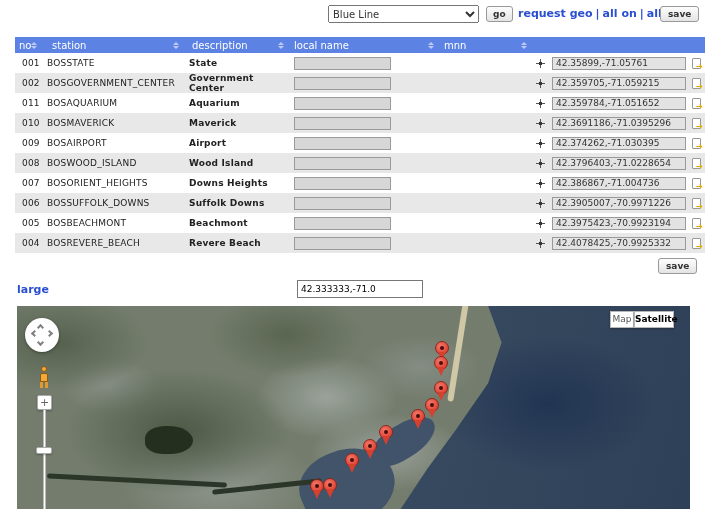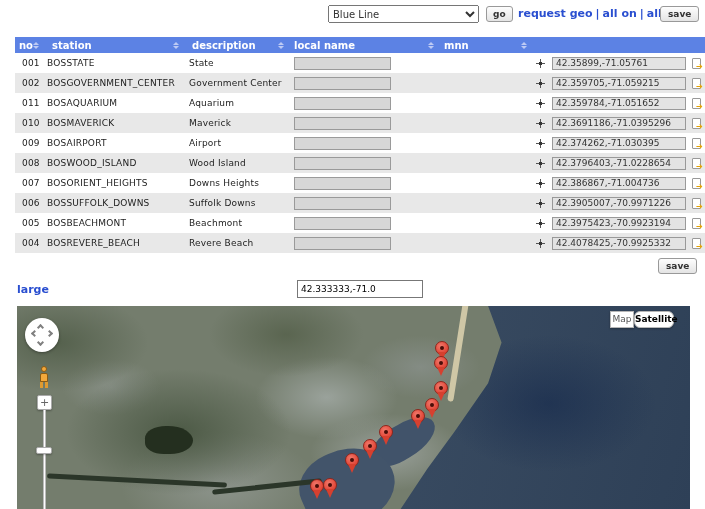--- a/index.html
+++ b/index.html
@@ -9,41 +9,41 @@
   
   .line-select { position:absolute; left:328px; top:5px; width:151px; height:18px; font-size:10px; font-family:"DejaVu Sans",sans-serif; color:#333; }
   .btn { background:linear-gradient(#fdfdfd,#e4e4e4); border:1px solid #999; border-radius:3px; font-size:9px; font-weight:bold; color:#333; padding:2px 7px; font-family:"DejaVu Sans",sans-serif; cursor:pointer; }
   .go-btn { position:absolute; left:486px; top:6px; height:16px; padding:1px 6px; }
   .top-links { position:absolute; left:518px; top:7px; font-size:11px; font-weight:bold; color:#2a4fd0; white-space:nowrap; }
   .top-links a { color:#2a4fd0; text-decoration:none; }
   .top-links .sep { color:#2a4fd0; padding:0 3px; }
   .save-top { position:absolute; left:660px; top:6px; }
 
   
-  .thead { position:absolute; left:15px; top:37px; width:690px; height:16px; display:flex; background:#5c82e4; color:#fff; font-size:10px; font-weight:bold; align-items:center; }
+  .thead { position:absolute; left:15px; top:37px; width:690px; height:16px; display:flex; background:#5c82e4; color:#fff; font-size:10px; font-weight:normal; align-items:center; }
   .hcell { display:flex; align-items:center; height:100%; overflow:hidden; }
   .hc-no { width:27px; padding-left:4px; }
   .hc-station { width:145px; padding-left:10px; }
   .hc-desc { width:105px; padding-left:5px; }
   .hc-local { width:150px; padding-left:2px; }
   .hc-mnn { width:93px; padding-left:2px; }
   .hc-geo { flex:1; padding-left:3px; }
   .sort { margin-left:auto; margin-right:8px; display:flex; flex-direction:column; gap:1px; cursor:pointer; }
   .sort i { display:block; width:0; height:0; border-left:3px solid transparent; border-right:3px solid transparent; }
   .sort .up { border-bottom:3px solid #bdcaf4; }
   .sort .dn { border-top:3px solid #bdcaf4; }
   .menu-arrow { margin-left:auto; margin-right:5px; width:0; height:0; border-left:3px solid transparent; border-right:3px solid transparent; border-top:4px solid #d9e0f8; cursor:pointer; }
 
   .tbody { position:absolute; left:15px; top:53px; width:690px; }
   .trow { display:flex; height:20px; align-items:flex-start; font-size:9px; color:#222; background:#fff; letter-spacing:.2px; }
   .trow.alt { background:#e8e8e8; }
   .c { height:100%; display:flex; align-items:center; overflow:hidden; }
   .c-no { width:27px; padding-left:7px; }
   .c-station { width:145px; padding-left:5px; }
-  .c-desc { width:105px; padding-left:2px; }
+  .c-desc { width:105px; padding-left:2px;font-weight:bold; }
   .c-local { width:150px; }
   .c-mnn { width:93px; }
   .c-geo { flex:1; }
   .local-input { margin-left:2px; width:97px; height:13px; background:#d7d7d7; border:1px solid #9a9a9a; font-size:9px; font-family:"DejaVu Sans",sans-serif; }
   .crosshair { margin-left:1px; width:9px; height:9px; display:inline-block; cursor:pointer;
     background: radial-gradient(circle, #333 1.5px, transparent 2px),
                 linear-gradient(#555,#555) center/1px 9px no-repeat,
                 linear-gradient(#555,#555) center/9px 1px no-repeat; }
   .geo-input { margin-left:7px; width:134px; height:13px; background:#e3e3e3; border:1px solid #999; font-size:9px; color:#333; padding:0 3px; font-family:"DejaVu Sans",sans-serif; }
   .doc-icon { margin-left:6px; position:relative; width:9px; height:11px; background:#fff; border:1px solid #999; border-radius:1px; display:inline-block; cursor:pointer; }
@@ -86,21 +86,21 @@
   .chev.left  { left:7px;  top:13px; transform:rotate(225deg); }
   .pegman { position:absolute; left:21px; top:60px; width:12px; height:22px; cursor:pointer; }
   .pegman .head { position:absolute; left:3px; top:0; width:6px; height:6px; border-radius:50%; background:#f3a83c; border:1px solid #8a5a14; }
   .pegman .body { position:absolute; left:2px; top:7px; width:8px; height:9px; background:#f3a83c; border:1px solid #8a5a14; border-radius:2px 2px 0 0; }
   .pegman .legs { position:absolute; left:2px; top:16px; width:8px; height:6px; border-left:3px solid #e09a30; border-right:3px solid #e09a30; }
   .zoom-in { position:absolute; left:20px; top:89px; width:15px; height:15px; background:#fff; border:1px solid #aaa; border-radius:2px; font-size:11px; color:#666; text-align:center; line-height:13px; cursor:pointer; box-shadow:0 1px 2px rgba(0,0,0,.3); }
   .zoom-track { position:absolute; left:26px; top:104px; width:3px; height:99px; background:#fdfdfd; border-left:1px solid #bbb; border-right:1px solid #bbb; cursor:pointer; }
   .zoom-handle { position:absolute; left:19px; top:141px; width:16px; height:7px; background:#fff; border:1px solid #aaa; border-radius:2px; cursor:grab; box-shadow:0 1px 2px rgba(0,0,0,.3); }
   .maptype { position:absolute; top:5px; height:17px; background:#fff; font-size:9px; line-height:15px; text-align:center; border:1px solid #b7b7b7; cursor:pointer; box-shadow:0 1px 2px rgba(0,0,0,.3); }
   .maptype.map-btn { left:593px; width:24px; color:#555; }
-  .maptype.sat-btn { left:617px; width:40px; color:#000; font-weight:bold;border-radius:6px; }
+  .maptype.sat-btn { left:617px; width:40px; color:#000; font-weight:bold; }
 
   
   .pin { position:absolute; width:14px; height:14px; border-radius:50%; z-index:3; cursor:pointer;
     background:radial-gradient(circle at 40% 35%, #f0796c, #e44b3c 60%, #c63a2c); border:1px solid #8e261c; }
   .pin::before { content:""; position:absolute; left:2px; top:10px; width:0; height:0;
     border-left:4px solid transparent; border-right:4px solid transparent; border-top:9px solid #d6402f; }
   .pin::after { content:""; position:absolute; left:4px; top:4px; width:4px; height:4px; border-radius:50%; background:#4a0d08; }
 </style>
 </head>
 <body>

